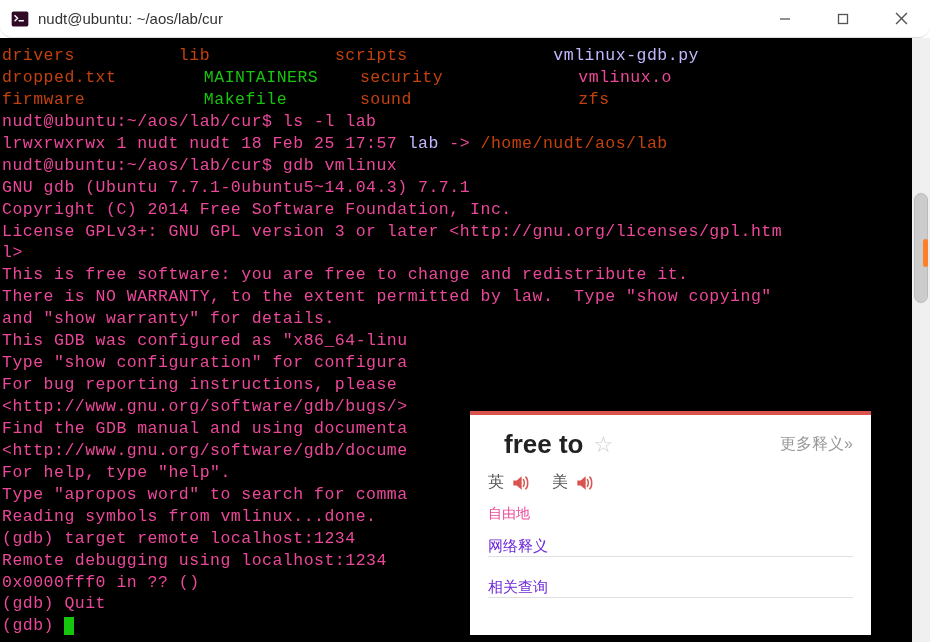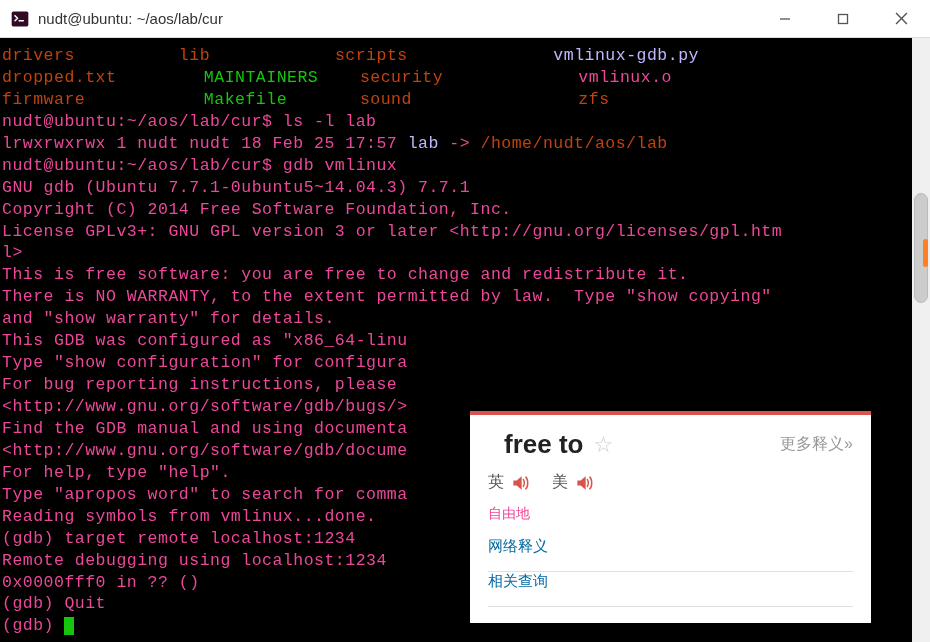--- a/index.html
+++ b/index.html
@@ -10,20 +10,21 @@
       height: 642px;
       overflow: hidden;
       position: relative;
     }
     .titlebar {
       height: 38px;
       background: #fff;
       display: flex;
       align-items: center;
       border-bottom: 1px solid #ddd;
+      border-radius: 12px;
     }
     .titlebar-icon {
       width: 20px;
       height: 20px;
       margin-left: 10px;
       margin-right: 8px;
     }
     .titlebar-title {
       flex: 1;
       font-family: -apple-system, 'Segoe UI', sans-serif;
@@ -141,24 +142,24 @@
     }
     .pron-item { display: flex; align-items: center; gap: 6px; }
     .speaker-icon { color: #d9534f; display: inline-flex; }
     .dict-def {
       font-size: 14px;
       color: #ec4899;
       margin-bottom: 14px;
     }
     .dict-section {
       font-size: 15px;
-      color: #0369a1;
+      color: #6d28d9;
       border-bottom: 1px solid #e0e0e0;
-      padding-bottom: 15px;
-      margin-bottom: 0;
+      padding-bottom: 0;
+      margin-bottom: 21px;
     }
     .dict-net {
       font-size: 17px;
       color: #333;
       margin-bottom: 14px;
     }
   </style>
 </head>
 <body>
 

